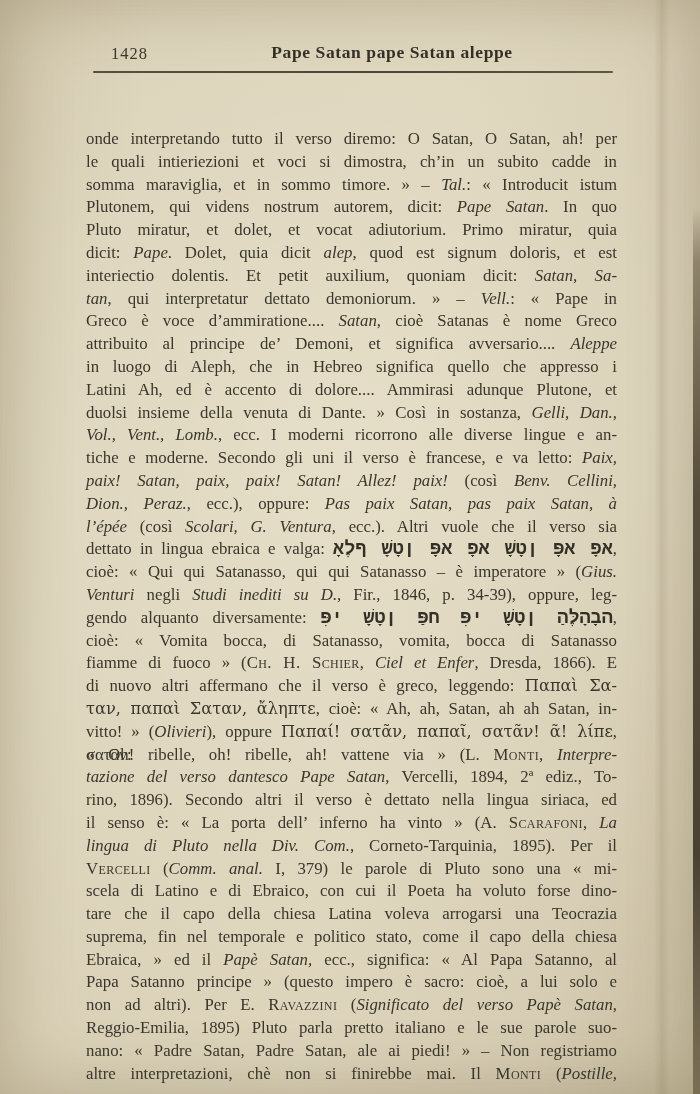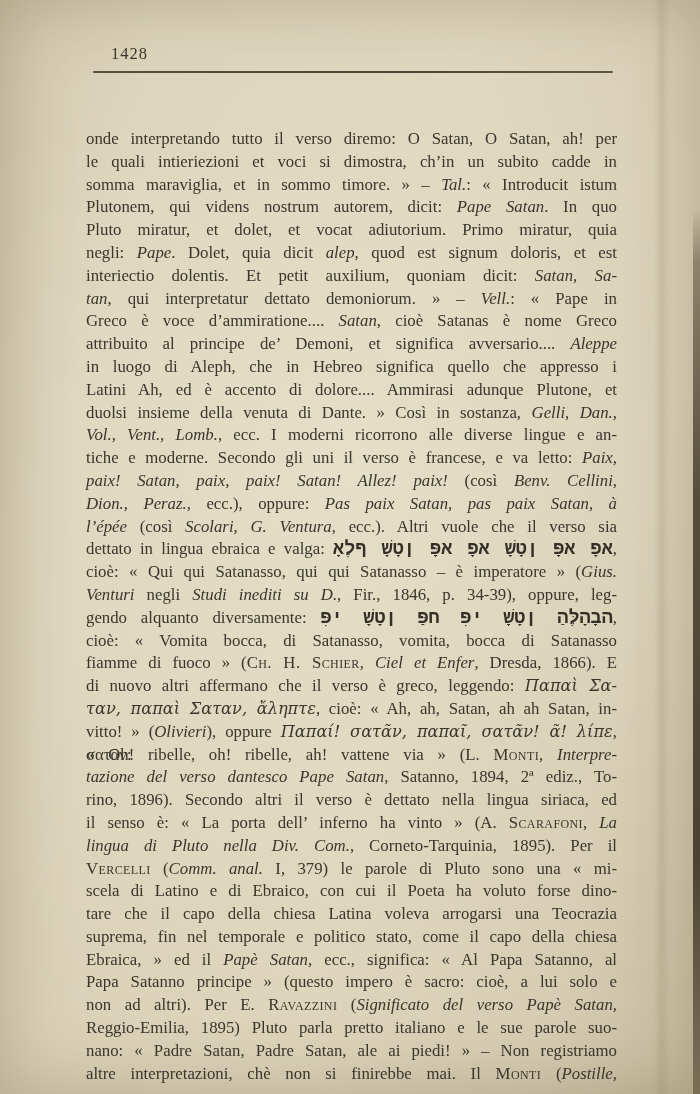--- a/index.html
+++ b/index.html
@@ -36,21 +36,20 @@
     font-size: 16.8px; line-height: 22.8px; color: #3a362c; margin-top: 40px;
   }
   .line {
     text-align: justify; text-align-last: justify;
     white-space: normal; height: 22.8px;
   }
   .seg-r  { }
   .seg-i  { font-style: italic; }
   .seg-sc { font-variant: small-caps; letter-spacing: 0.4px; }
   .seg-grc {
-    font-style: italic;
     font-family: "DejaVu Serif", "DejaVu Sans", serif;
     font-size: 16.2px;
   }
   .seg-he {
     font-family: Liberation Mono, monospace;
     font-weight: bold; font-size: 18.5px; line-height: 1;
     unicode-bidi: bidi-override; direction: ltr;
     color: #332f26;
   }
   .edge-shadow {
@@ -66,29 +65,30 @@
     position: absolute; right: 30px; top: 0; bottom: 0; width: 16px;
     background: linear-gradient(to right, rgba(0,0,0,0), rgba(110,95,62,0.14), rgba(0,0,0,0));
   }
 </style>
 </head>
 <body>
 
 <div class="page">
   <div class="header">
     <span class="pagenum">1428</span>
+    <span class="title">Pape Satan pape Satan aleppe</span>
   </div>
   <div class="rule"></div>
   <div class="body-col">
       <div class="line"><span class="seg-r">onde interpretando tutto il verso diremo: O Satan, O Satan, ah! per</span></div>
       <div class="line"><span class="seg-r">le quali intieriezioni et voci si dimostra, ch’in un subito cadde in</span></div>
       <div class="line"><span class="seg-r">somma maraviglia, et in sommo timore. » – </span><span class="seg-i">Tal.</span><span class="seg-r">: « Introducit istum</span></div>
       <div class="line"><span class="seg-r">Plutonem, qui videns nostrum autorem, dicit: </span><span class="seg-i">Pape Satan</span><span class="seg-r">. In quo</span></div>
       <div class="line"><span class="seg-r">Pluto miratur, et dolet, et vocat adiutorium. Primo miratur, quia</span></div>
-      <div class="line"><span class="seg-r">negli: </span><span class="seg-i">Pape</span><span class="seg-r">. Dolet, quia dicit </span><span class="seg-i">alep</span><span class="seg-r">, quod est signum doloris, et est</span></div>
+      <div class="line"><span class="seg-r">dicit: </span><span class="seg-i">Pape</span><span class="seg-r">. Dolet, quia dicit </span><span class="seg-i">alep</span><span class="seg-r">, quod est signum doloris, et est</span></div>
       <div class="line"><span class="seg-r">interiectio dolentis. Et petit auxilium, quoniam dicit: </span><span class="seg-i">Satan, Sa-</span></div>
       <div class="line"><span class="seg-i">tan</span><span class="seg-r">, qui interpretatur dettato demoniorum. » – </span><span class="seg-i">Vell.</span><span class="seg-r">: « Pape in</span></div>
       <div class="line"><span class="seg-r">Greco è voce d’ammiratione.... </span><span class="seg-i">Satan</span><span class="seg-r">, cioè Satanas è nome Greco</span></div>
       <div class="line"><span class="seg-r">attribuito al principe de’ Demoni, et significa avversario.... </span><span class="seg-i">Aleppe</span></div>
       <div class="line"><span class="seg-r">in luogo di Aleph, che in Hebreo significa quello che appresso i</span></div>
       <div class="line"><span class="seg-r">Latini Ah, ed è accento di dolore.... Ammirasi adunque Plutone, et</span></div>
       <div class="line"><span class="seg-r">duolsi insieme della venuta di Dante. » Così in sostanza, </span><span class="seg-i">Gelli, Dan.,</span></div>
       <div class="line"><span class="seg-i">Vol., Vent., Lomb.</span><span class="seg-r">, ecc. I moderni ricorrono alle diverse lingue e an-</span></div>
       <div class="line"><span class="seg-r">tiche e moderne. Secondo gli uni il verso è francese, e va letto: </span><span class="seg-i">Paix,</span></div>
       <div class="line"><span class="seg-i">paix! Satan, paix, paix! Satan! Allez! paix!</span><span class="seg-r"> (così </span><span class="seg-i">Benv. Cellini,</span></div>
@@ -97,21 +97,21 @@
       <div class="line"><span class="seg-r">dettato in lingua ebraica e valga: </span><span class="seg-he">אָלֶף שָׁטָן פָּא פָא שָׁטָן פָּא פָא</span><span class="seg-r">,</span></div>
       <div class="line"><span class="seg-r">cioè: « Qui qui Satanasso, qui qui Satanasso – è imperatore » (</span><span class="seg-i">Gius.</span></div>
       <div class="line"><span class="seg-i">Venturi</span><span class="seg-r"> negli </span><span class="seg-i">Studi inediti su D.</span><span class="seg-r">, Fir., 1846, p. 34-39), oppure, leg-</span></div>
       <div class="line"><span class="seg-r">gendo alquanto diversamente: </span><span class="seg-he">פִּי שָׁטָן פַּח פִּי שָׁטָן הַלֶּהָבָה</span><span class="seg-r">,</span></div>
       <div class="line"><span class="seg-r">cioè: « Vomita bocca, di Satanasso, vomita, bocca di Satanasso</span></div>
       <div class="line"><span class="seg-r">fiamme di fuoco » (</span><span class="seg-sc">Ch. H. Schier</span><span class="seg-r">, </span><span class="seg-i">Ciel et Enfer</span><span class="seg-r">, Dresda, 1866). E</span></div>
       <div class="line"><span class="seg-r">di nuovo altri affermano che il verso è greco, leggendo: </span><span class="seg-grc">Παπαὶ Σα-</span></div>
       <div class="line"><span class="seg-grc">ταν, παπαὶ Σαταν, ἄληπτε</span><span class="seg-r">, cioè: « Ah, ah, Satan, ah ah Satan, in-</span></div>
       <div class="line"><span class="seg-r">vitto! » (</span><span class="seg-i">Olivieri</span><span class="seg-r">), oppure </span><span class="seg-grc">Παπαί! σατᾶν, παπαῖ, σατᾶν! ᾶ! λίπε</span><span class="seg-r">, σατᾶν:</span></div>
       <div class="line"><span class="seg-r">« Oh! ribelle, oh! ribelle, ah! vattene via » (L. </span><span class="seg-sc">Monti</span><span class="seg-r">, </span><span class="seg-i">Interpre-</span></div>
-      <div class="line"><span class="seg-i">tazione del verso dantesco Pape Satan</span><span class="seg-r">, Satanno, 1894, 2ª ediz., To-</span></div>
+      <div class="line"><span class="seg-i">tazione del verso dantesco Pape Satan</span><span class="seg-r">, Vercelli, 1894, 2ª ediz., To-</span></div>
       <div class="line"><span class="seg-r">rino, 1896). Secondo altri il verso è dettato nella lingua siriaca, ed</span></div>
       <div class="line"><span class="seg-r">il senso è: « La porta dell’ inferno ha vinto » (A. </span><span class="seg-sc">Scarafoni</span><span class="seg-r">, </span><span class="seg-i">La</span></div>
       <div class="line"><span class="seg-i">lingua di Pluto nella Div. Com.</span><span class="seg-r">, Corneto-Tarquinia, 1895). Per il</span></div>
       <div class="line"><span class="seg-sc">Vercelli</span><span class="seg-r"> (</span><span class="seg-i">Comm. anal.</span><span class="seg-r"> I, 379) le parole di Pluto sono una « mi-</span></div>
       <div class="line"><span class="seg-r">scela di Latino e di Ebraico, con cui il Poeta ha voluto forse dino-</span></div>
       <div class="line"><span class="seg-r">tare che il capo della chiesa Latina voleva arrogarsi una Teocrazia</span></div>
       <div class="line"><span class="seg-r">suprema, fin nel temporale e politico stato, come il capo della chiesa</span></div>
       <div class="line"><span class="seg-r">Ebraica, » ed il </span><span class="seg-i">Papè Satan,</span><span class="seg-r"> ecc., significa: « Al Papa Satanno, al</span></div>
       <div class="line"><span class="seg-r">Papa Satanno principe » (questo impero è sacro: cioè, a lui solo e</span></div>
       <div class="line"><span class="seg-r">non ad altri). Per E. </span><span class="seg-sc">Ravazzini</span><span class="seg-r"> (</span><span class="seg-i">Significato del verso Papè Satan,</span></div>

